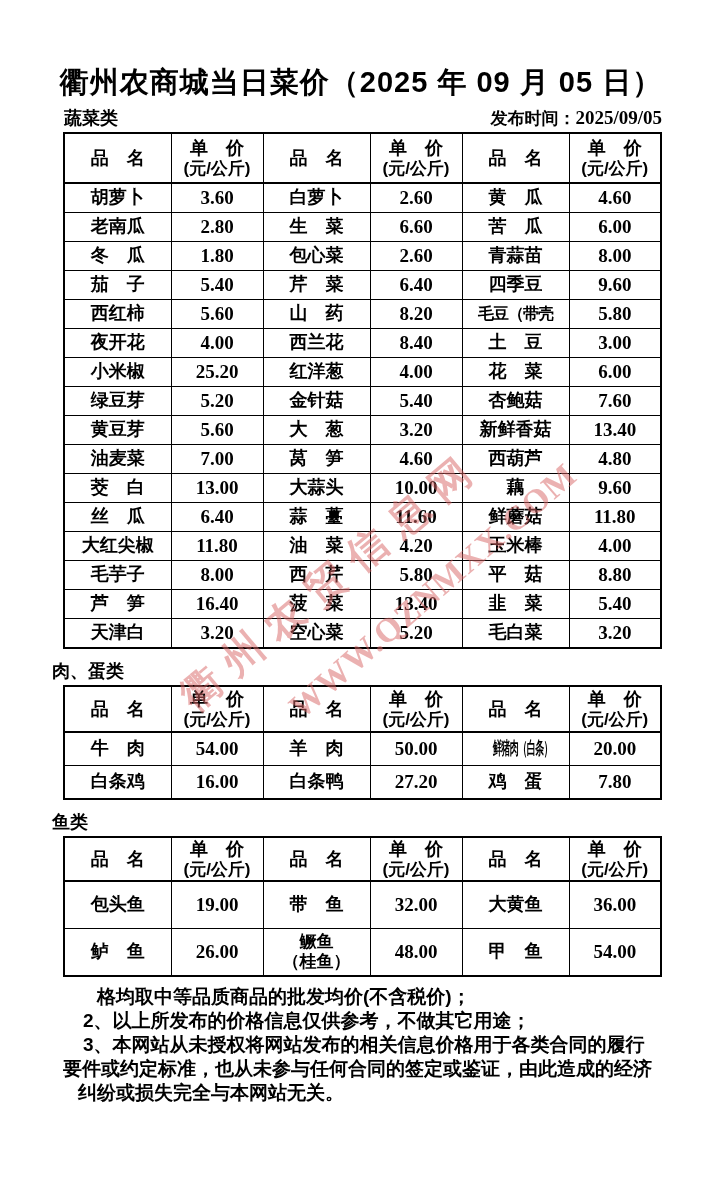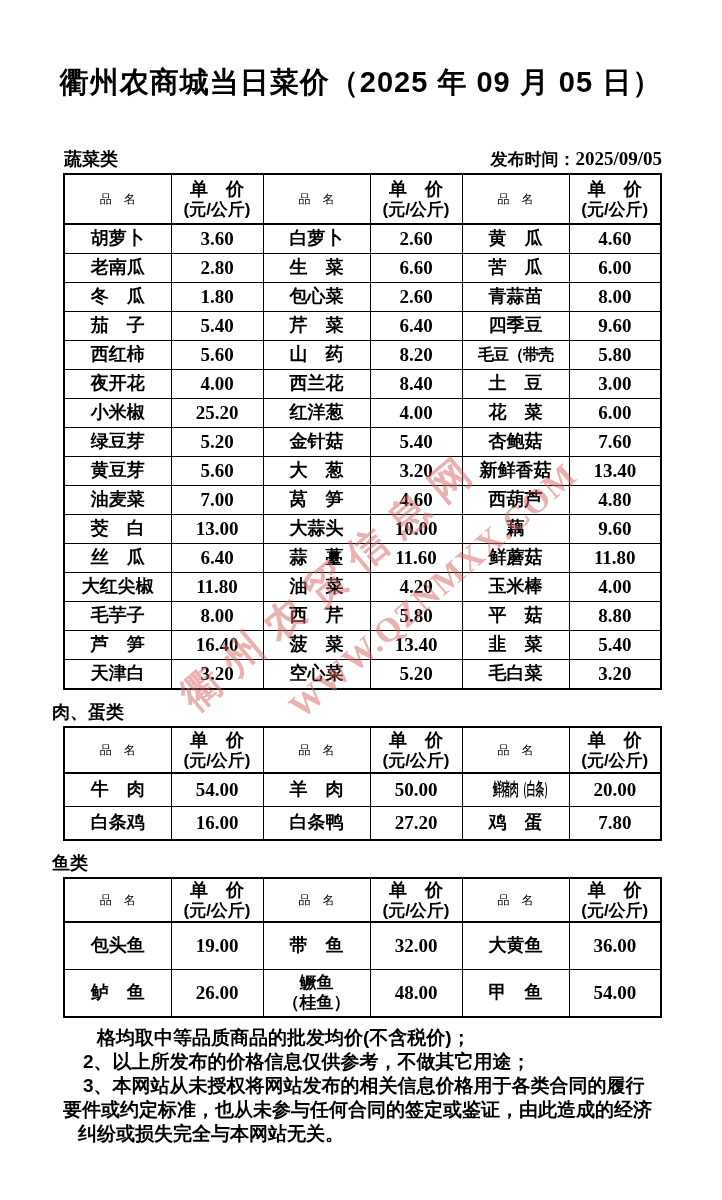--- a/index.html
+++ b/index.html
@@ -8,33 +8,33 @@
     overflow:hidden;color:#000;font-family:"Liberation Sans","DejaVu Sans",sans-serif;
   }
   .title{
     padding-top:64px;text-align:center;font-size:29px;font-weight:bold;
     letter-spacing:1px;line-height:36px;
   }
   .section-head{
     display:flex;justify-content:space-between;align-items:flex-end;
     margin:6px 60px 2px 64px;
   }
-  .section-label{font-size:18px;font-weight:bold;margin-top:41px;}
+  .section-label{font-size:18px;font-weight:bold;}
   .publish{font-size:17px;font-weight:bold;}
   .publish .date{font-family:"Liberation Serif","DejaVu Serif",serif;font-size:19px;}
 
   table.price-table{
     border-collapse:collapse;margin-left:63px;width:597px;table-layout:fixed;
     border:2px solid #000;
   }
   .price-table th,.price-table td{
     border:1px solid #000;padding:0;text-align:center;vertical-align:middle;
   }
   .price-table thead th{border-bottom:2px solid #000;}
-  .h-name{font-size:12px;font-weight:normal;}
+  .h-name{font-size:18px;font-weight:bold;}
   .h-price .h1{display:block;font-size:18px;font-weight:bold;line-height:22px;}
   .h-price .h2{display:block;font-size:17px;font-weight:bold;line-height:20px;}
 
   .name-cell{font-size:18px;font-weight:bold;line-height:1.1;}
   .price-cell{font-family:"Liberation Serif","DejaVu Serif",serif;font-weight:bold;font-size:19px;}
 
   .veg th{height:48px;}   .veg td{height:28px;}
   .meat th{height:44px;}  .meat td{height:32px;margin-left:12px;}
   .fish th{height:40px;}  .fish td{height:46px;}
 

